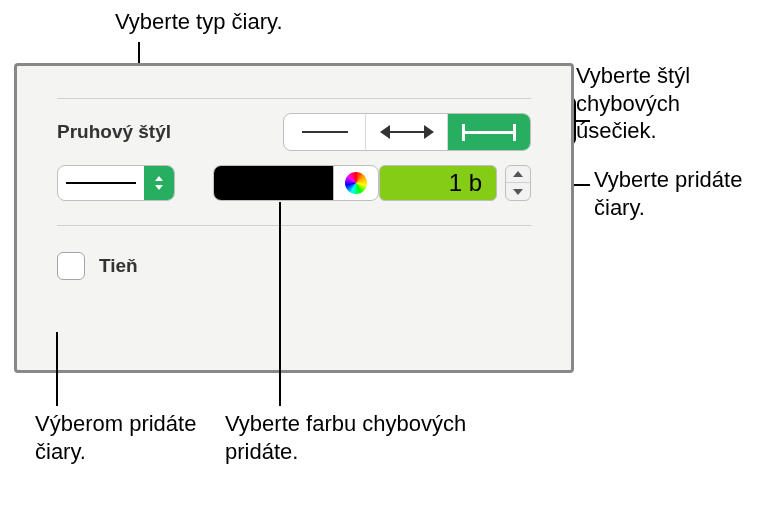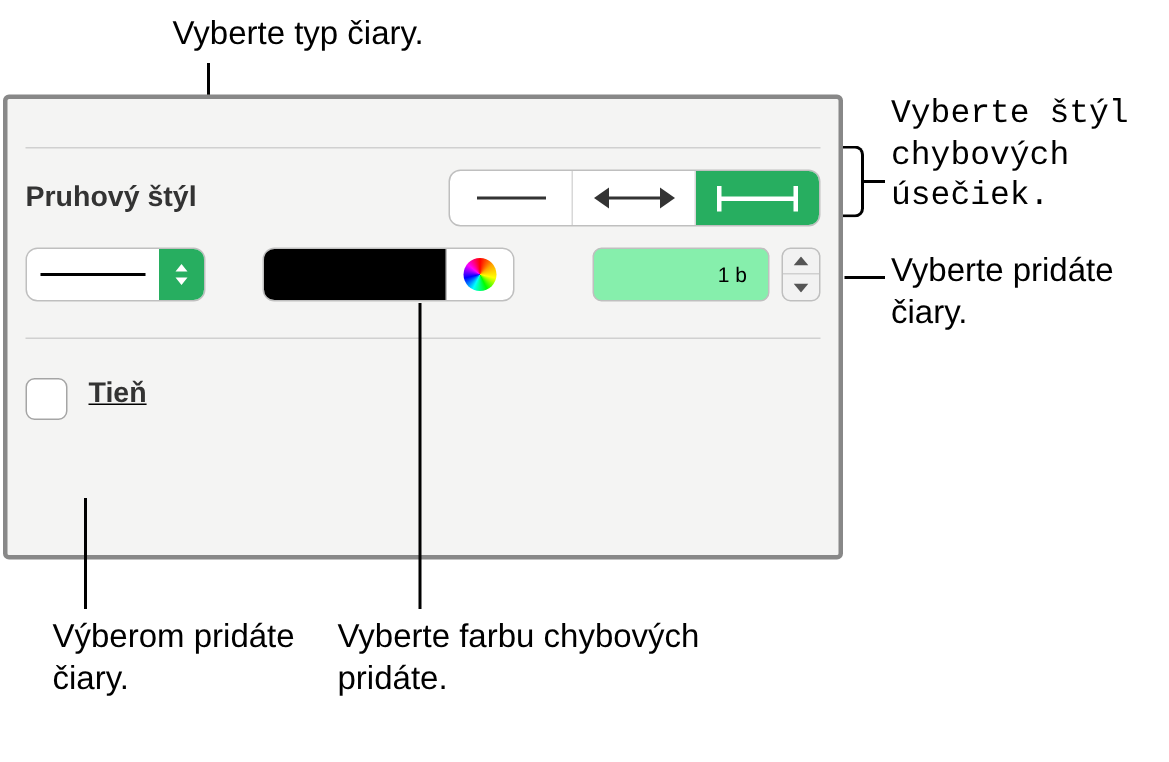--- a/index.html
+++ b/index.html
@@ -18,28 +18,28 @@
     font-size: 22px;
     line-height: 1.25;
     color: #000;
   }
   .callout-line {
     position: absolute;
     background: #000;
   }
   .panel {
     position: absolute;
-    left: 2px;
+    left: 14px;
     top: 63px;
     width: 560px;
     height: 310px;
     border: 3px solid #888;
     border-radius: 4px;
     background: #f4f4f3;
-    padding: 20px 12px;
+    padding: 20px 40px;
   }
   .divider {
     height: 1px;
     background: #d0d0d0;
     margin: 12px 0;
   }
   .row {
     display: flex;
     align-items: center;
     margin: 14px 0;
@@ -141,49 +141,48 @@
 
   .stepper-wrap {
     margin-left: auto;
     display: flex;
     align-items: center;
   }
   .num-field {
     width: 118px; height: 36px;
     border: 1px solid #bfbfbf;
     border-radius: 6px;
-    background: #86efac;
+    background: #84cc16;
     display: flex;
     align-items: center;
     justify-content: flex-end;
     padding: 0 14px;
-    font-size: 14px;
+    font-size: 24px;
     color: #000;
   }
   .stepper {
     margin-left: 8px;
     border: 1px solid #bfbfbf;
     border-radius: 6px;
     background: #f2f2f2;
     width: 26px;
     display: flex;
     flex-direction: column;
   }
   .stepper div {
     height: 17px;
     display: flex; align-items: center; justify-content: center;
   }
   .stepper div:first-child { border-bottom: 1px solid #d0d0d0; }
   .stepper svg { fill: #555; }
 
   .shadow-row {
     display: flex;
-    align-items: flex-start;
+    align-items: center;
     margin-top: 26px;
-    text-decoration: underline;
   }
   .checkbox {
     width: 28px; height: 28px;
     border: 1px solid #a5a5a5;
     border-radius: 6px;
     background: #fff;
     margin-right: 14px;
   }
   .bracket {
     position: absolute;
@@ -191,21 +190,21 @@
     border-left: none;
     border-radius: 0 6px 6px 0;
   }
 </style>
 </head>
 <body>
 
 <div class="callout" style="left:115px; top:8px;">Vyberte typ čiary.</div>
 <div class="callout-line" style="left:138px; top:42px; width:2px; height:136px;"></div>
 
-<div class="callout" style="left:594px; top:62px; width:180px;font-family:Liberation Mono, monospace;">Vyberte štýl chybových úsečiek.</div>
+<div class="callout" style="left:576px; top:62px; width:180px;">Vyberte štýl chybových úsečiek.</div>
 <div class="bracket" style="left:562px; top:97px; width:14px; height:48px;"></div>
 <div class="callout-line" style="left:576px; top:120px; width:14px; height:2px;"></div>
 
 <div class="callout" style="left:594px; top:166px; width:180px;">Vyberte pridáte čiary.</div>
 <div class="callout-line" style="left:563px; top:184px; width:27px; height:2px;"></div>
 
 <div class="panel">
 
   <div class="divider"></div>
 

